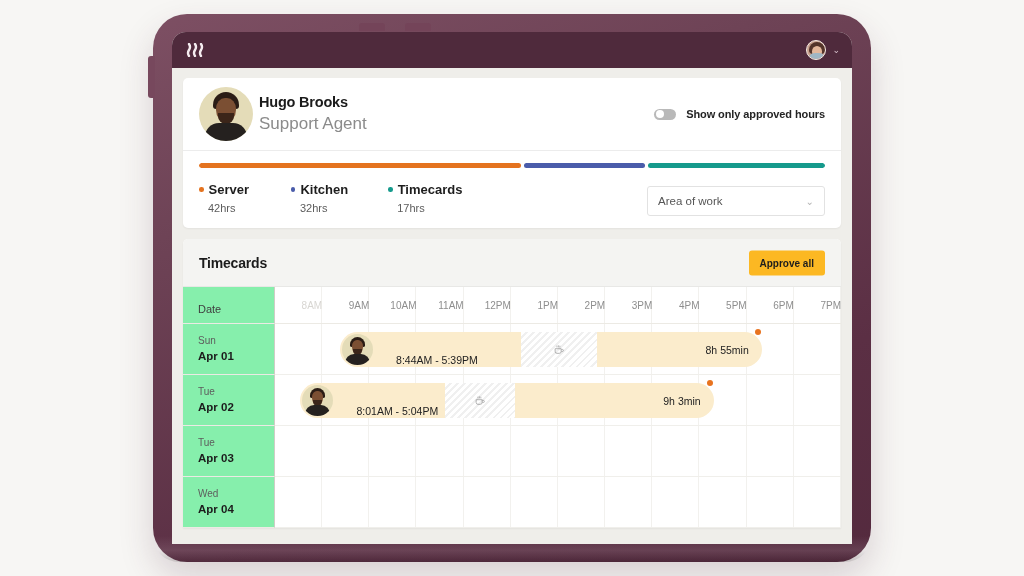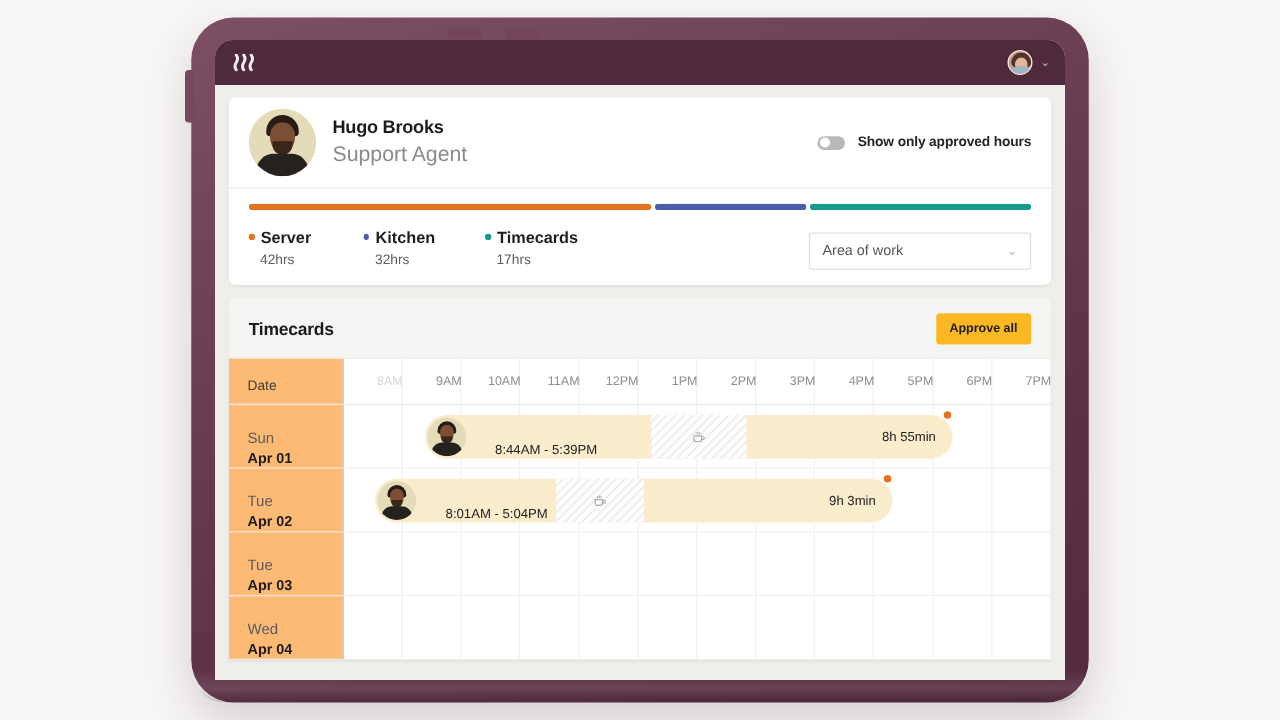--- a/index.html
+++ b/index.html
@@ -116,21 +116,21 @@
     background: #e4dcb8;
     overflow: hidden;
     position: relative;
     flex: 0 0 auto;
   }
   .avatar-lg .h{position:absolute;left:14px;top:5px;width:26px;height:17px;border-radius:13px 13px 3px 3px;background:#2a1c15;}
   .avatar-lg .f{position:absolute;left:17px;top:11px;width:20px;height:24px;border-radius:45% 45% 50% 50%;background:#7b4f33;}
   .avatar-lg .b{position:absolute;left:19px;top:26px;width:16px;height:11px;border-radius:0 0 8px 8px;background:#3b2519;}
   .avatar-lg .t{position:absolute;left:6px;bottom:0;width:42px;height:18px;border-radius:14px 14px 0 0;background:#25211f;}
 
-  #profile-name-wrap { margin-left: 13px; }
+  #profile-name-wrap { margin-left: 6px; }
   #profile-name { font-size: 14.5px; font-weight: bold; color: #1b1b1b; letter-spacing:-.2px; }
   #profile-role { font-size: 17px; color: #8b8b8b; margin-top: 4px; }
 
   #toggle-group {
     position: absolute; right: 16px; top: 50%;
     transform: translateY(-50%);
     display: flex; align-items: center; gap: 10px;
   }
   .switch { width: 22px; height: 11px; border-radius: 6px; background: #b9b9b9; position: relative; }
   .switch .knob { position: absolute; left: 1.5px; top: 1.5px; width: 8px; height: 8px; border-radius: 50%; background: #fff; }
@@ -179,27 +179,27 @@
     cursor: pointer;
     font-family: "Liberation Sans", sans-serif;
   }
 
   
   #tc-grid { background:#fff; position: relative; }
   .tc-row { display: flex; position: relative; }
 
   .date-cell {
     width: 92px; flex: 0 0 92px;
-    background: #fdba74;
+    background: #86efac;
     border-right: 1px solid #cfcdc6;
     border-bottom: 1px solid #eceae4;
     padding: 11px 0 0 15px;
   }
   .date-cell.head { height: 37px; padding-top: 12px; }
-  .date-dow { font-size: 12px; color: #5d5d5d; margin-top: 8px; }
+  .date-dow { font-size: 10px; color: #5d5d5d; }
   .date-day { font-size: 11.5px; font-weight: bold; color: #1c1c1c; margin-top: 4px; }
   .date-head-label { font-size: 11px; color: #3f3f3f; font-weight: normal; }
 
   .track {
     flex: 1; position: relative;
     border-bottom: 1px solid #f0efeb;
     height: 51px;
   }
   .track.head { height: 37px; border-bottom: 1px solid #eceae4; }
 

